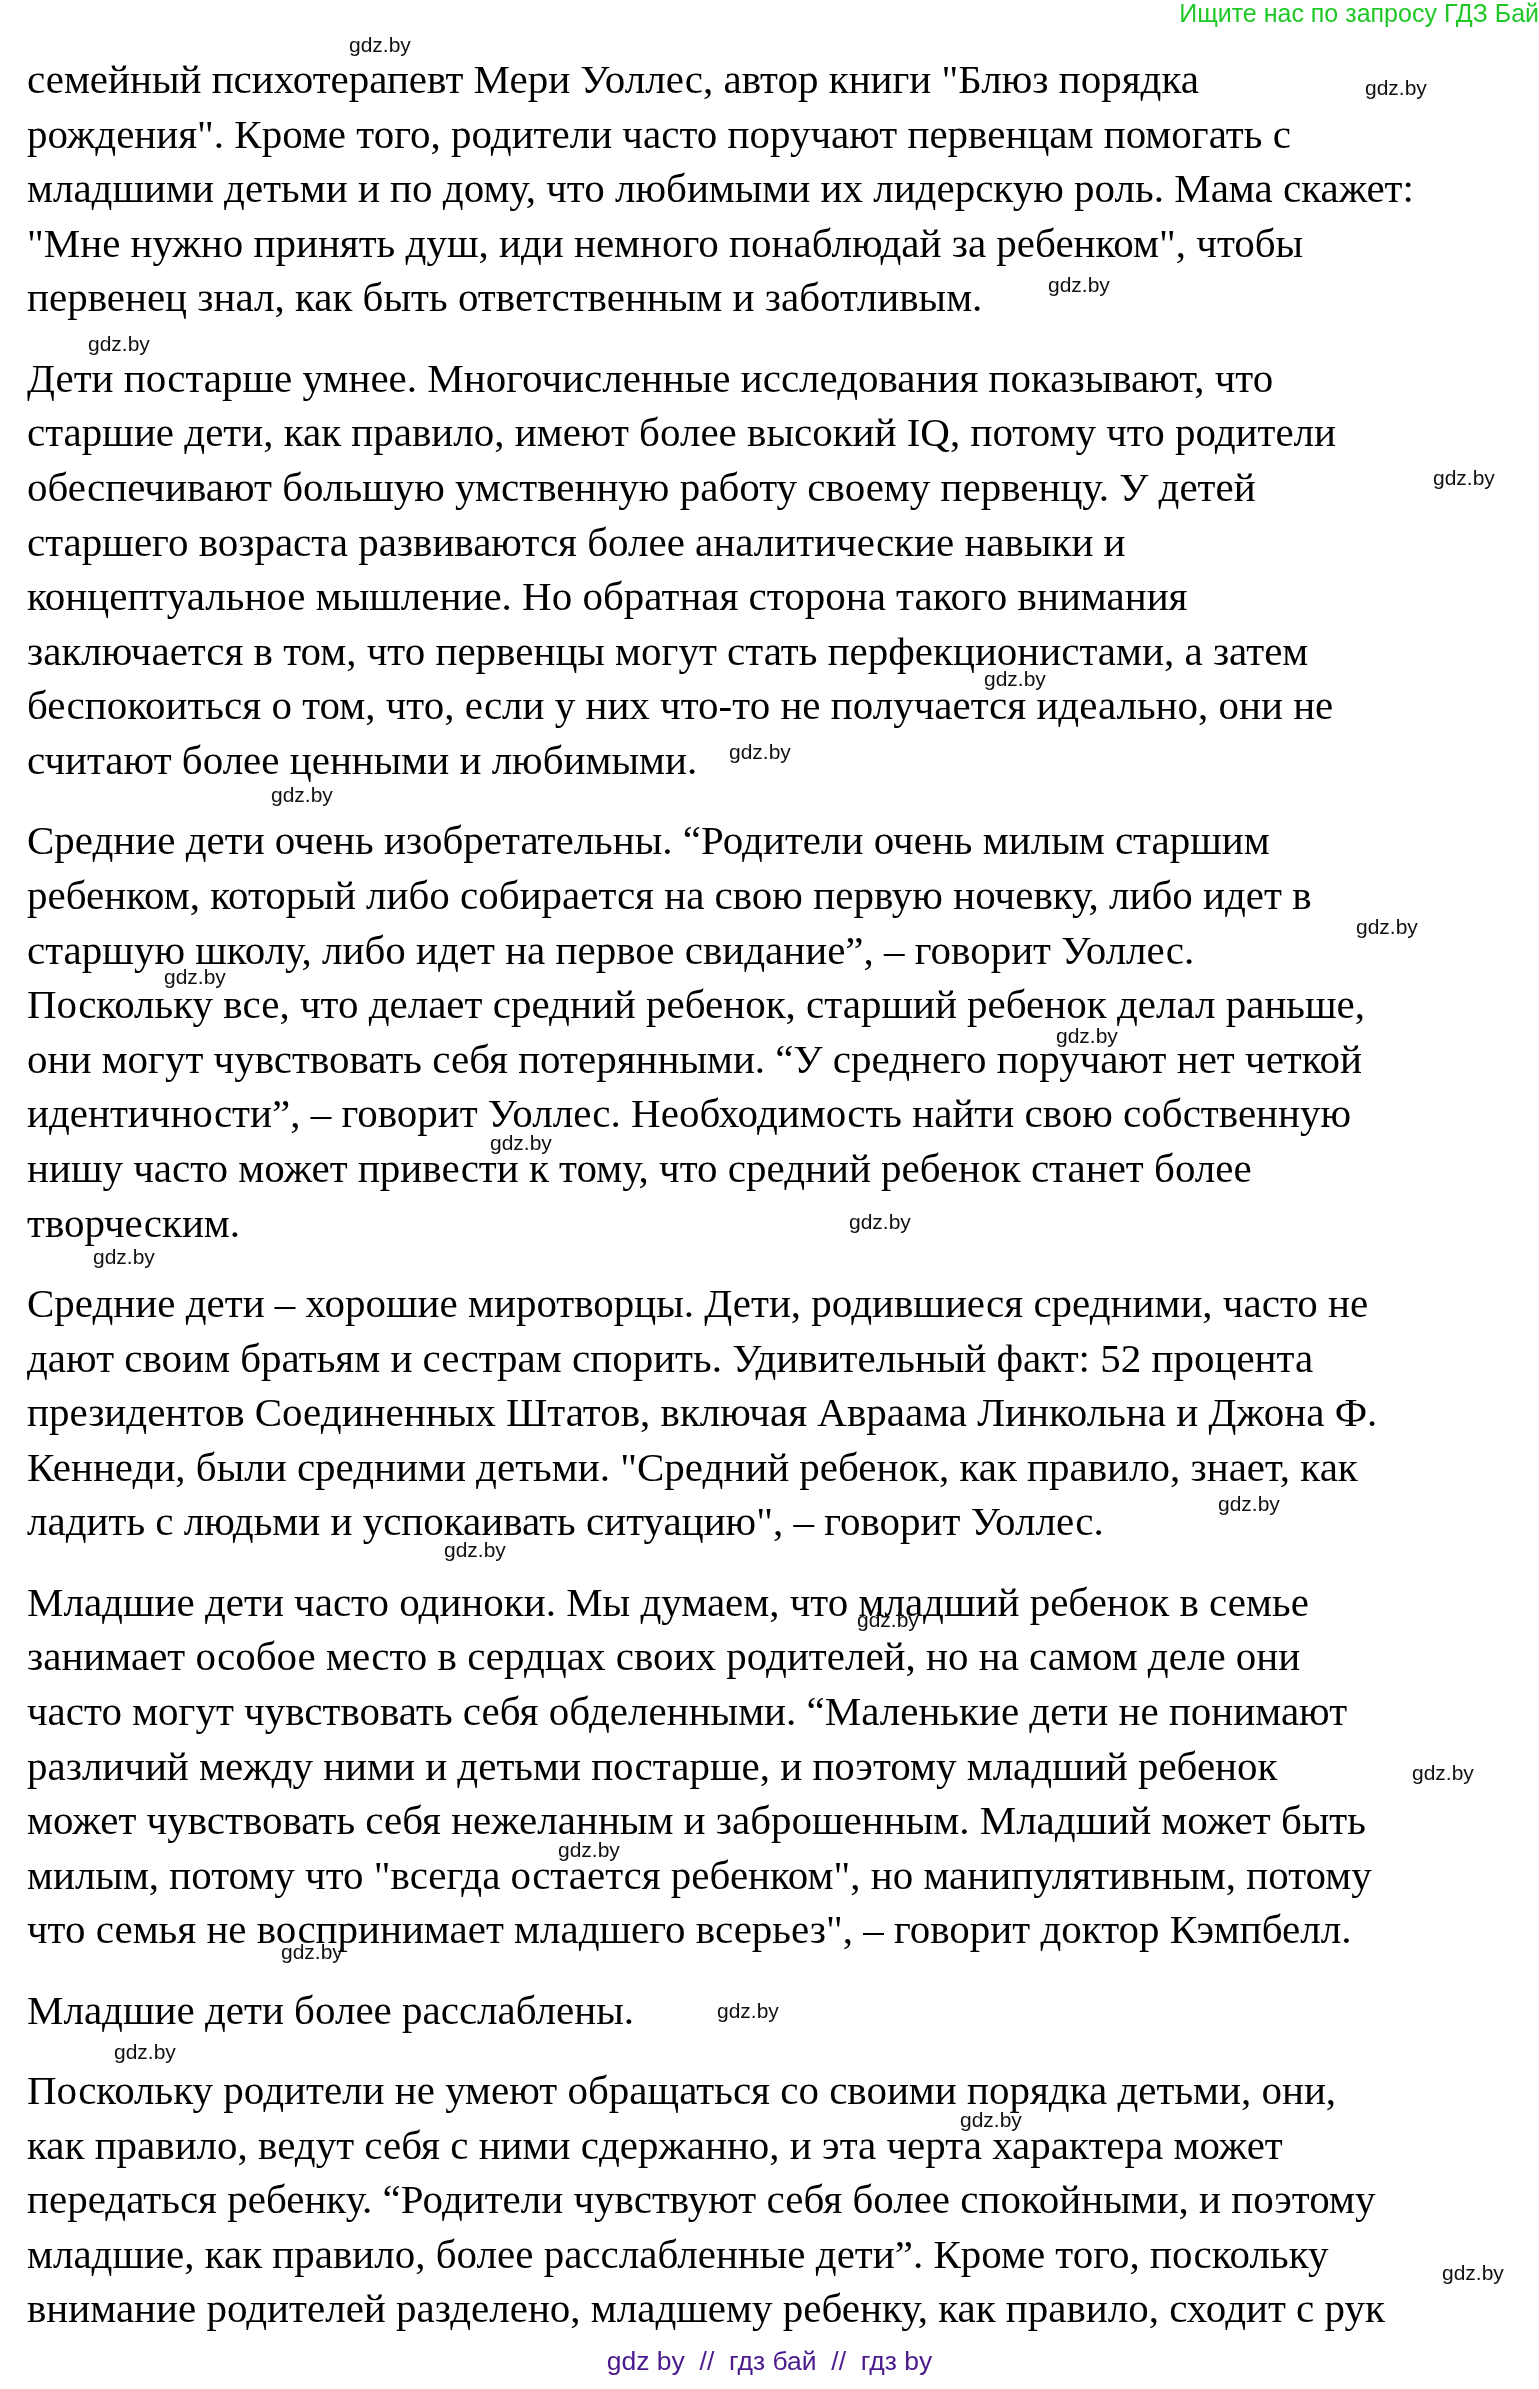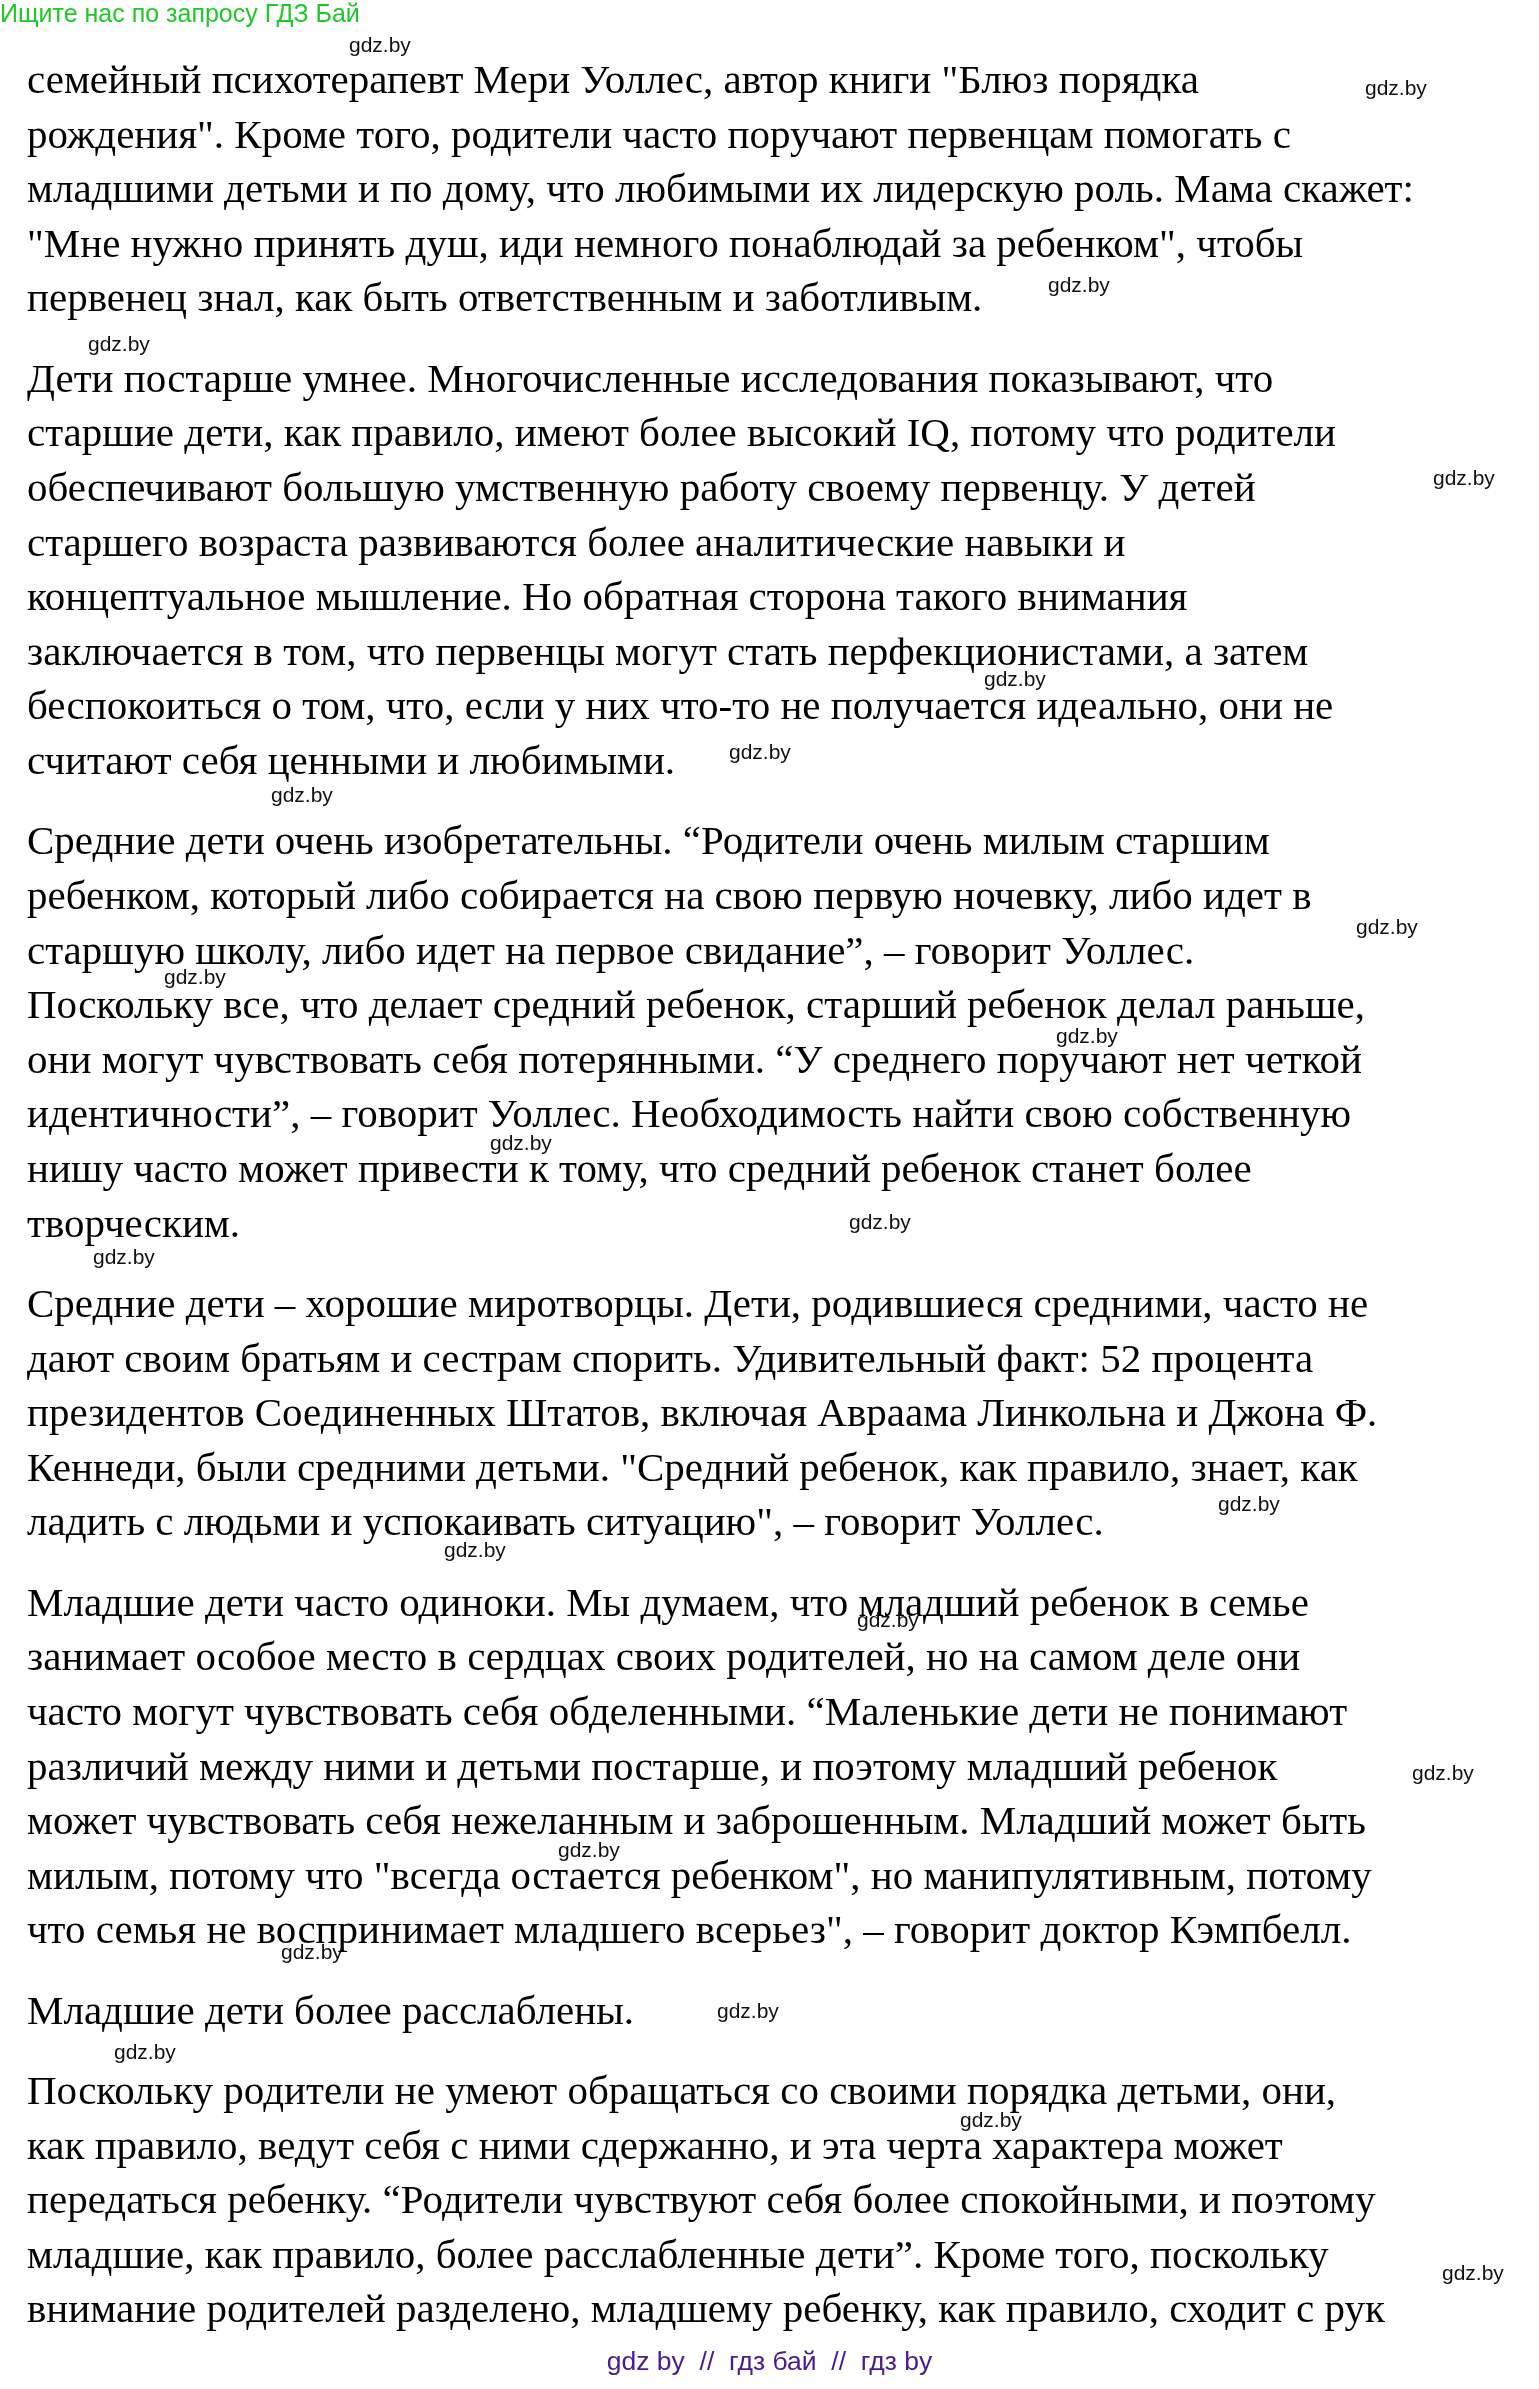--- a/index.html
+++ b/index.html
@@ -1,19 +1,19 @@
 <!DOCTYPE html>
 <html style="font-size:12px"><head>
 <meta charset="utf-8">
 <style>
   html, body { margin: 0; padding: 0; background: #ffffff; }
   body { width: 1539px; height: 2389px; position: relative; overflow: hidden; }
   .top-banner {
     position: absolute; left: 0; top: 0; width: 1539px; height: 30px;
-    text-align: left; color: #1fc826;
+    text-align: right; color: #1fc826;
     font-family: "Liberation Sans", sans-serif; font-size: 25px; line-height: 27px;
   }
   .line {
     position: absolute; left: 27px;
     font-family: "Liberation Serif", serif; font-size: 41px; line-height: 53px;
     color: #000; white-space: nowrap;
   }
   .wm {
     position: absolute;
     font-family: "Liberation Sans", sans-serif; font-size: 21px; line-height: 23px;
@@ -38,21 +38,21 @@
   <div class="line" style="top:217px">"Мне нужно принять душ, иди немного понаблюдай за ребенком", чтобы</div>
   <div class="line" style="top:271px">первенец знал, как быть ответственным и заботливым.</div>
 
   <div class="line" style="top:352px">Дети постарше умнее. Многочисленные исследования показывают, что</div>
   <div class="line" style="top:406px">старшие дети, как правило, имеют более высокий IQ, потому что родители</div>
   <div class="line" style="top:461px">обеспечивают большую умственную работу своему первенцу. У детей</div>
   <div class="line" style="top:516px">старшего возраста развиваются более аналитические навыки и</div>
   <div class="line" style="top:570px">концептуальное мышление. Но обратная сторона такого внимания</div>
   <div class="line" style="top:625px">заключается в том, что первенцы могут стать перфекционистами, а затем</div>
   <div class="line" style="top:679px">беспокоиться о том, что, если у них что-то не получается идеально, они не</div>
-  <div class="line" style="top:734px">считают себя ценными и любимыми.</div>
+  <div class="line" style="top:734px">считают более ценными и любимыми.</div>
 
   <div class="line" style="top:814px">Средние дети очень изобретательны. “Родители очень милым старшим</div>
   <div class="line" style="top:869px">ребенком, который либо собирается на свою первую ночевку, либо идет в</div>
   <div class="line" style="top:924px">старшую школу, либо идет на первое свидание”, – говорит Уоллес.</div>
   <div class="line" style="top:978px">Поскольку все, что делает средний ребенок, старший ребенок делал раньше,</div>
   <div class="line" style="top:1033px">они могут чувствовать себя потерянными. “У среднего поручают нет четкой</div>
   <div class="line" style="top:1087px">идентичности”, – говорит Уоллес. Необходимость найти свою собственную</div>
   <div class="line" style="top:1142px">нишу часто может привести к тому, что средний ребенок станет более</div>
   <div class="line" style="top:1197px">творческим.</div>
 

